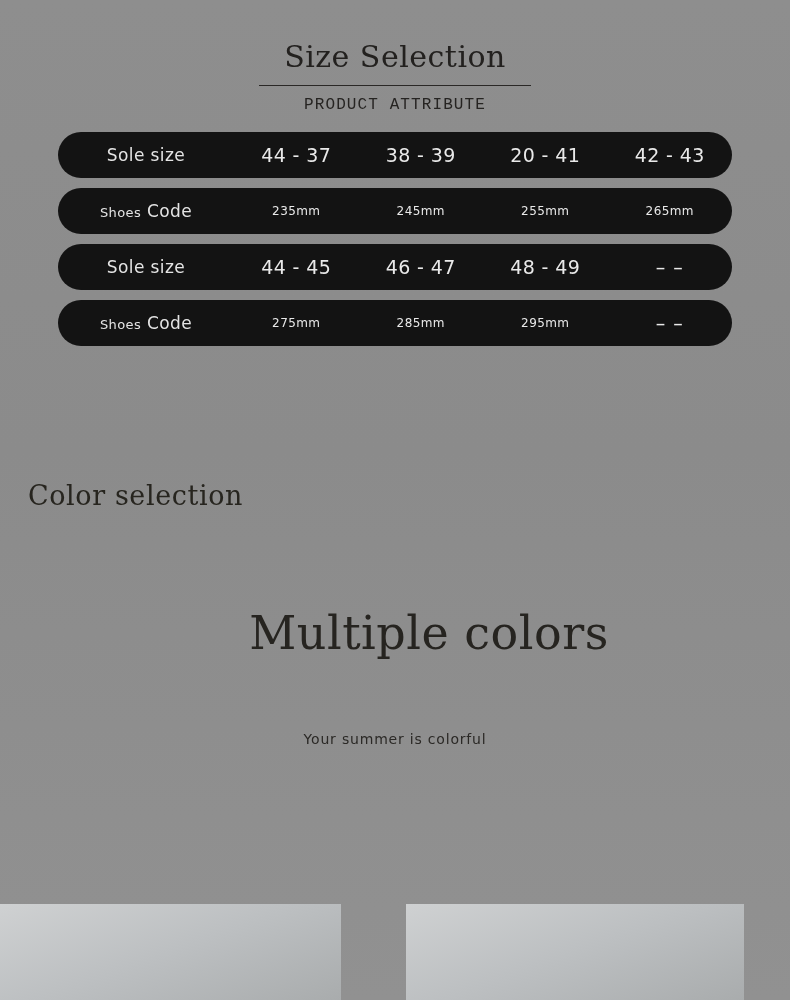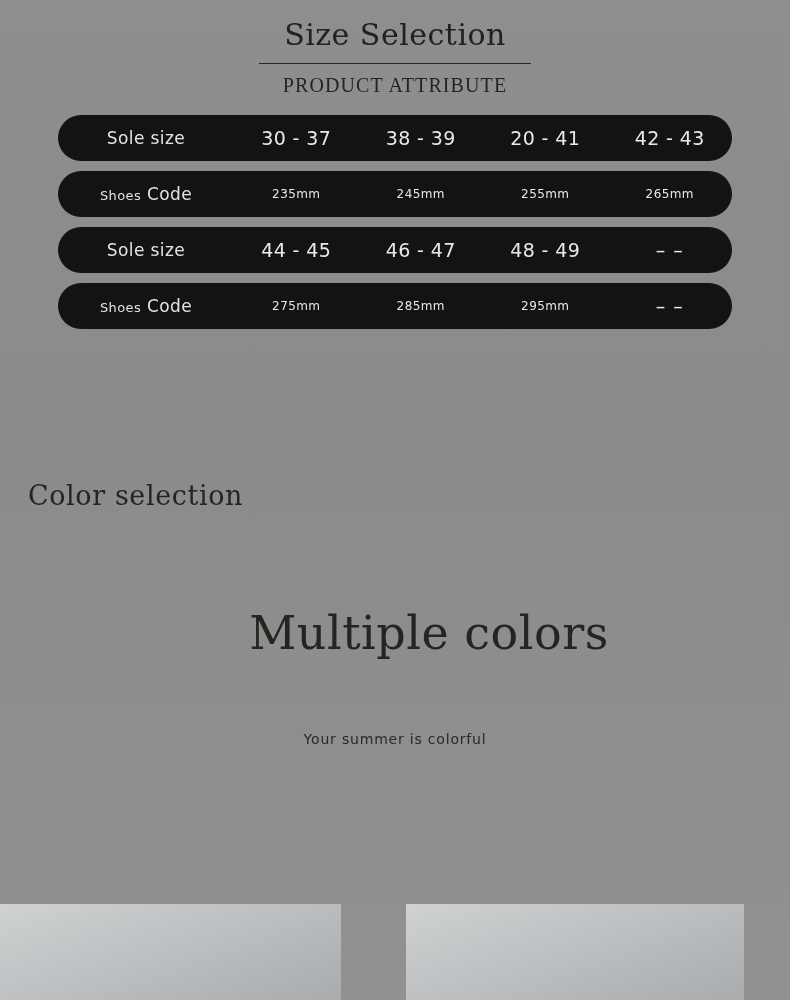--- a/index.html
+++ b/index.html
@@ -17,45 +17,45 @@
 
   .page {
     position: relative;
     width: 790px;
     height: 1000px;
     background: linear-gradient(180deg, #8e8e8e 0%, #8b8b8b 45%, #919191 100%);
   }
 
   
   .size-section {
-    padding-top: 18px;
+    padding-top: 40px;
     text-align: center;
   }
 
   .size-title {
     font-family: "DejaVu Serif", serif;
     font-size: 30px;
     color: #23211f;
     letter-spacing: 0.5px;
     font-weight: 400;
     line-height: 1.1;
   }
 
   .title-rule {
     width: 272px;
     height: 1px;
     background: #2a2826;
     margin: 12px auto 10px auto;
   }
 
   .size-subtitle {
-    font-size: 20px;
+    font-size: 16px;
     letter-spacing: 1.1px;
     color: #262422;
-    font-family: Liberation Serif, serif;
+    font-family: Liberation Mono, monospace;
     margin-bottom: 18px;
   }
 
   .table {
     width: 674px;
     margin: 0 auto;
   }
 
   .row {
     display: flex;
@@ -159,21 +159,21 @@
     <div class="size-title">Size Selection</div>
     <div class="title-rule"></div>
     <div class="size-subtitle">PRODUCT ATTRIBUTE</div>
 
     <div class="table">
 
       <div class="row">
         <div class="cell label">
           <span class="small"></span><span>Sole size</span>
         </div>
-        <div class="cell">30 - 37</div>
+        <div class="cell">44 - 37</div>
         <div class="cell">38 - 39</div>
         <div class="cell">20 - 41</div>
         <div class="cell">42 - 43</div>
       </div>
 
       <div class="row">
         <div class="cell label">
           <span class="small">Shoes</span> <span>Code</span>
         </div>
         <div class="cell val-sm">235mm</div>

